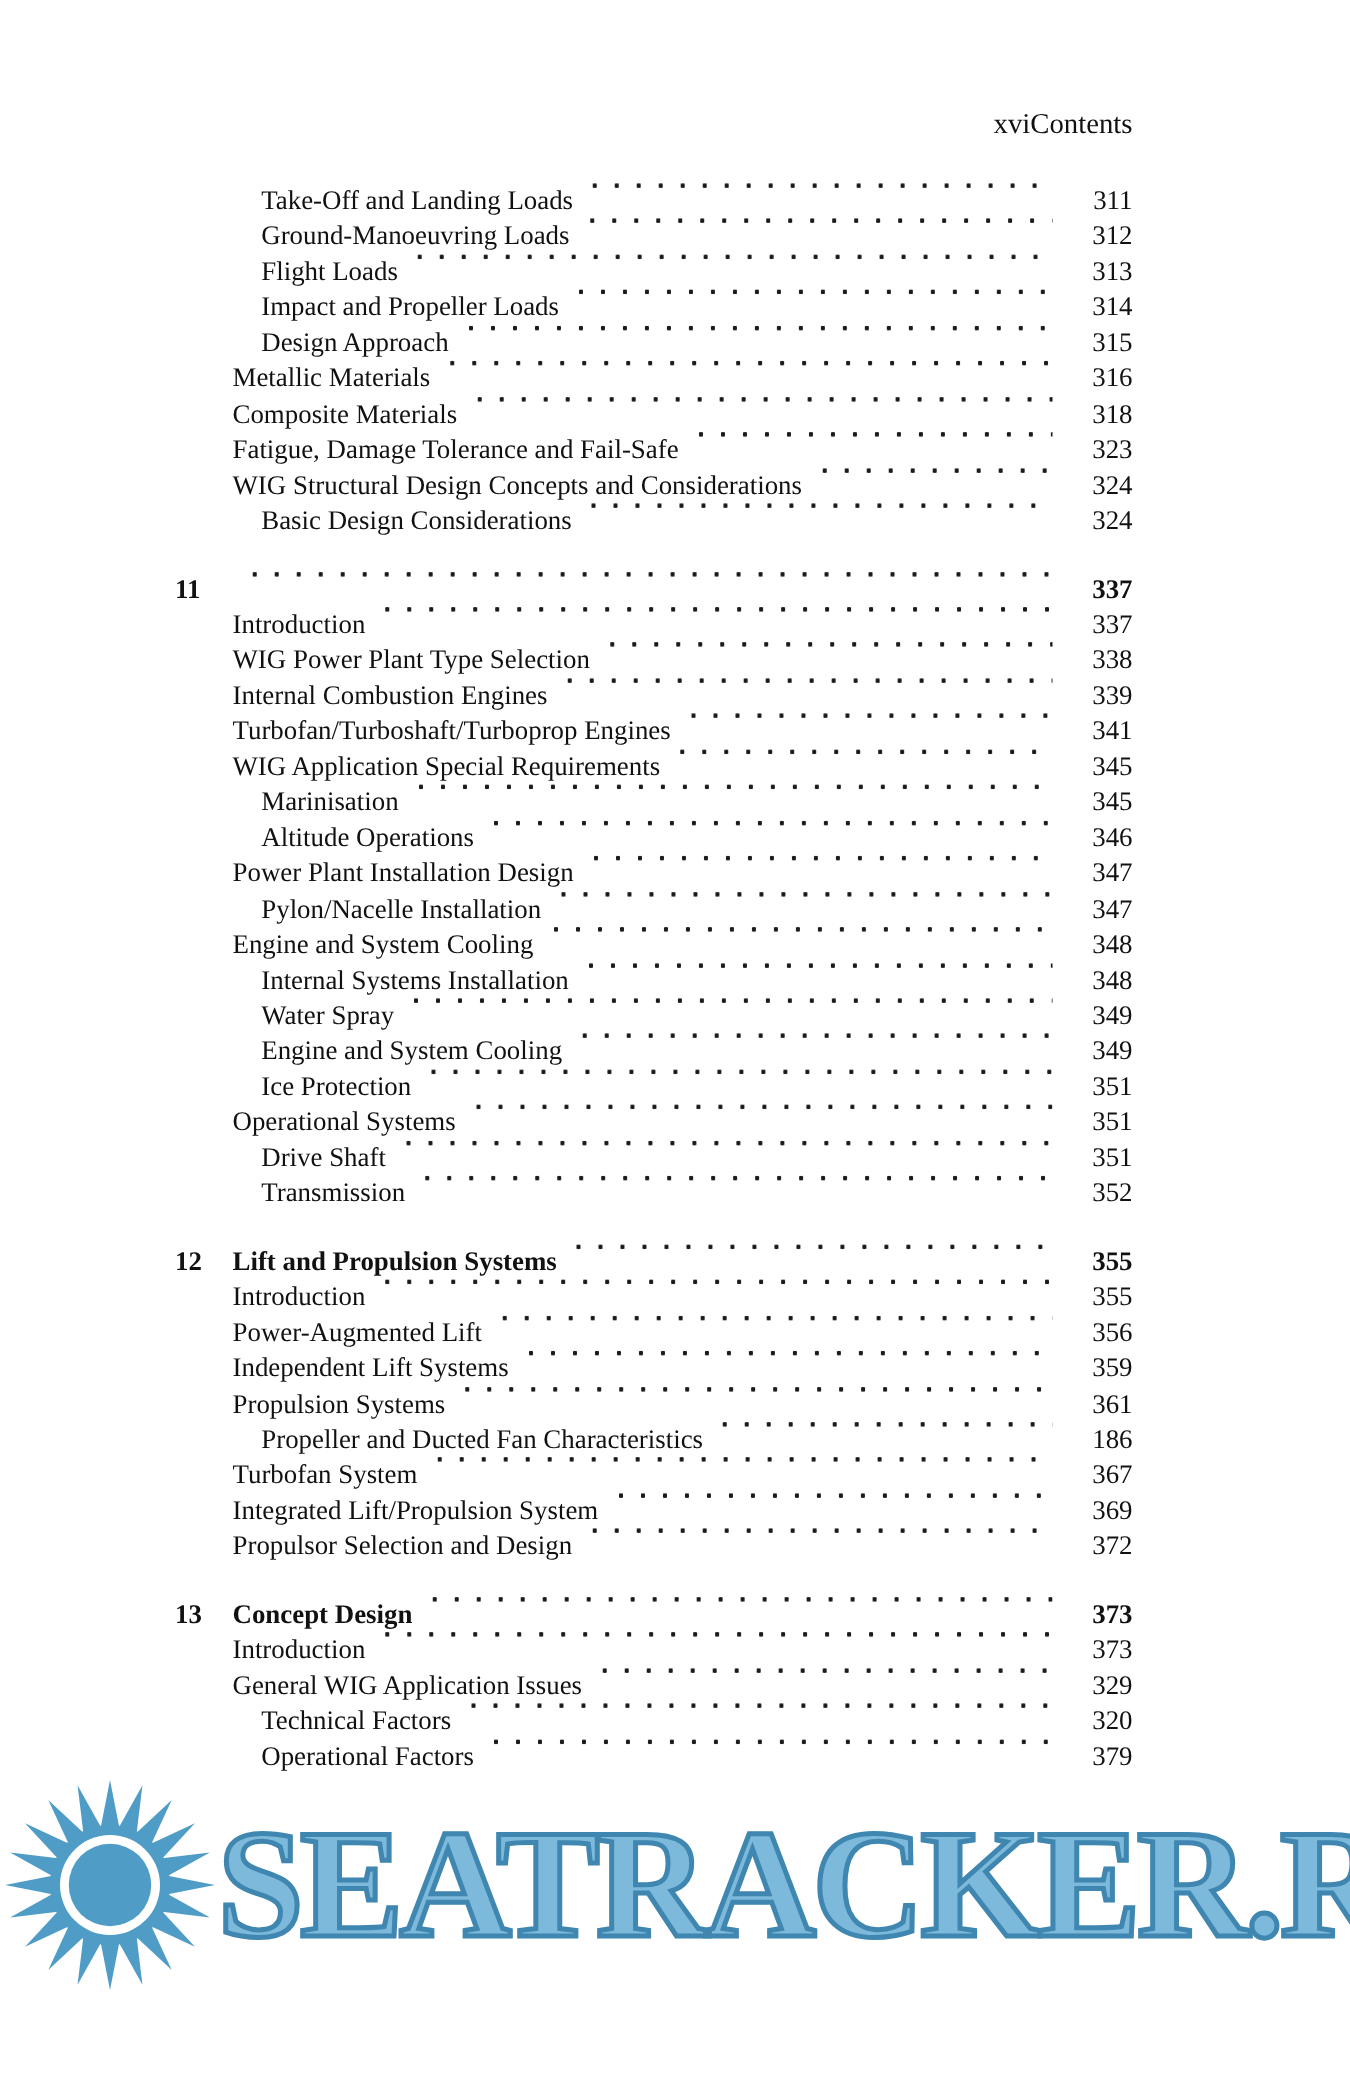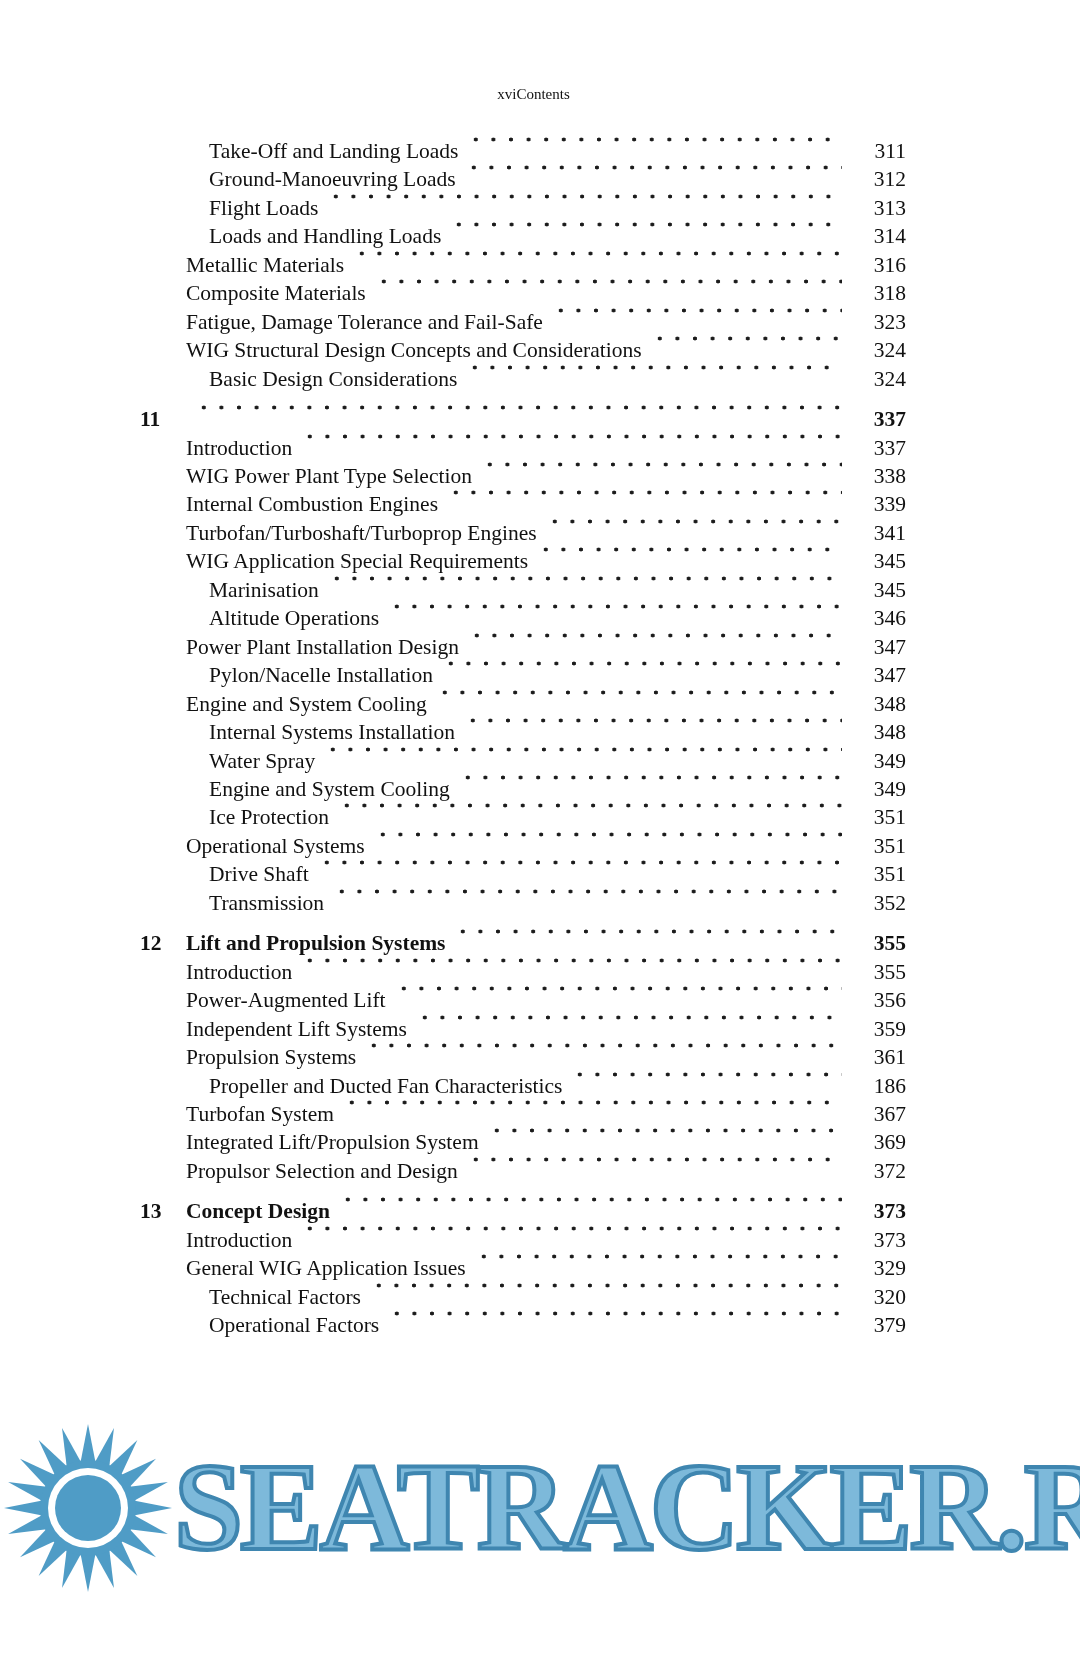--- a/index.html
+++ b/index.html
@@ -13,37 +13,37 @@
     color: #111111;
   }
   .page-inner {
     position: absolute;
     left: 127px;
     top: 86px;
     width: 779px;
   }
   .running-header {
     display: flex;
-    justify-content: center;
+    justify-content: flex-end;
     align-items: baseline;
-    font-size: 15px;
+    font-size: 23px;
     margin-bottom: 34px;
     margin-left: 34px;
   }
   .toc {
     padding-left: 13px;
   }
   .row {
     display: flex;
     align-items: baseline;
     font-size: 21.5px;
     line-height: 28.45px;
     white-space: nowrap;
   }
-  .row.chapter { font-weight: bold; margin-top: 12px; }
+  .row.chapter { font-weight: bold; margin-top: 26px; }
   .num {
     flex: none;
     width: 46px;
     font-weight: bold;
   }
   .label { flex: none; }
   .ind2 .label { margin-left: 23px; }
   .leader {
     flex: 1 1 auto;
     align-self: stretch;
@@ -113,23 +113,29 @@
         <span class="page-num">312</span>
       </div>
       <div class="row ind2">
         <span class="num"></span>
         <span class="label">Flight Loads</span>
         <span class="leader"></span>
         <span class="page-num">313</span>
       </div>
       <div class="row ind2">
         <span class="num"></span>
-        <span class="label">Loads and Handling Loads</span>
+        <span class="label">Impact and Propeller Loads</span>
         <span class="leader"></span>
         <span class="page-num">314</span>
+      </div>
+      <div class="row ind2">
+        <span class="num"></span>
+        <span class="label">Design Approach</span>
+        <span class="leader"></span>
+        <span class="page-num">315</span>
       </div>
       <div class="row ind1">
         <span class="num"></span>
         <span class="label">Metallic Materials</span>
         <span class="leader"></span>
         <span class="page-num">316</span>
       </div>
       <div class="row ind1">
         <span class="num"></span>
         <span class="label">Composite Materials</span>

